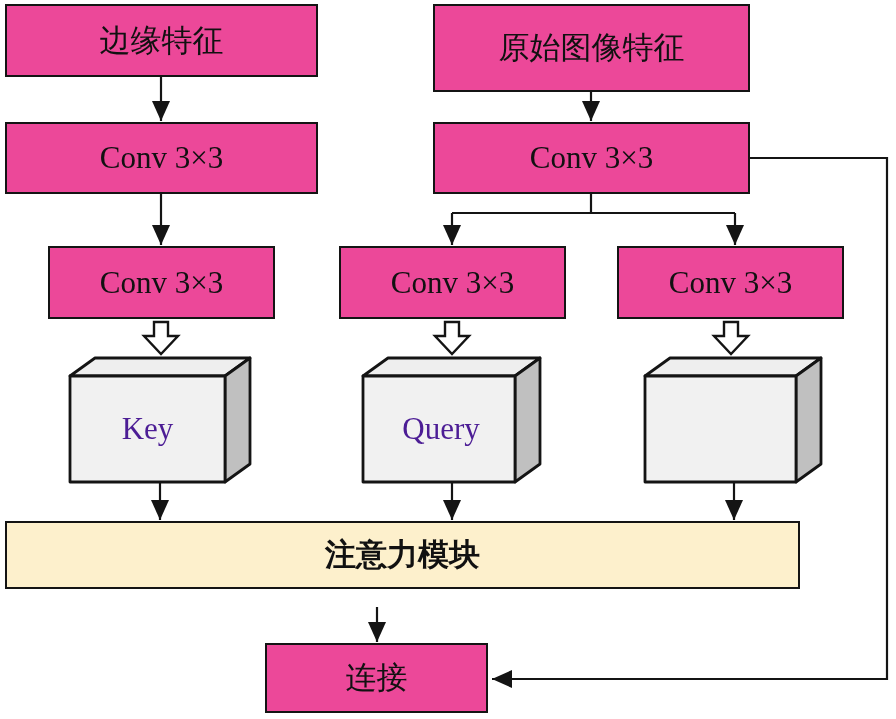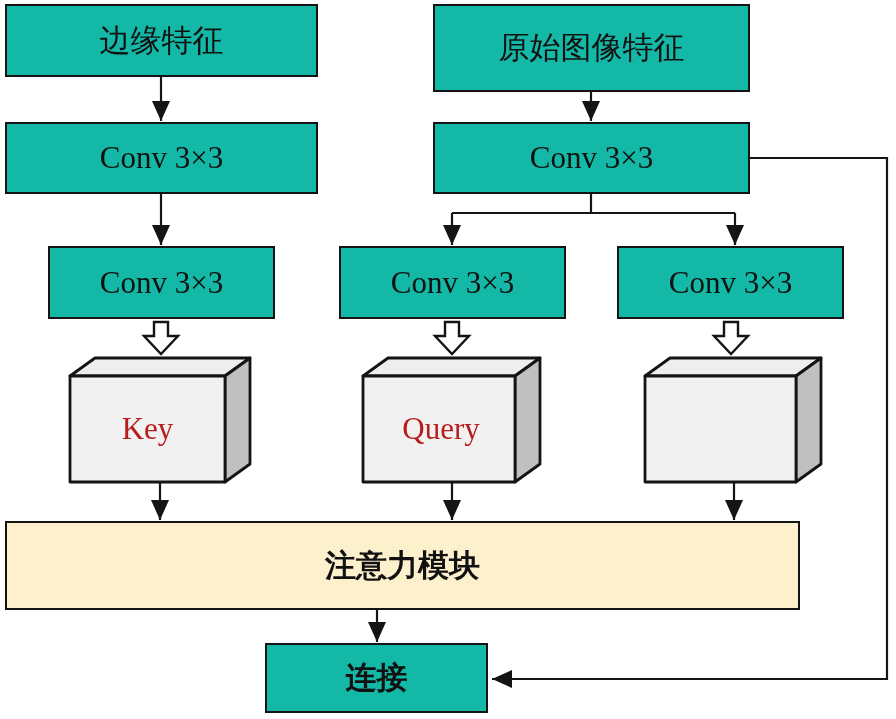--- a/index.html
+++ b/index.html
@@ -18,40 +18,40 @@
   #wires {
     position: absolute;
     left: 0;
     top: 0;
     width: 896px;
     height: 719px;
   }
   .box {
     position: absolute;
     box-sizing: border-box;
-    background: #14b8a6;
+    background: #ec4899;
     border: 2.5px solid #141414;
     display: flex;
     align-items: center;
     justify-content: center;
     font-size: 31px;
     color: #111111;
     white-space: nowrap;
   }
   .box.cream {
     background: #fdf0cc;
     font-weight: bold;
   }
   .cube-label {
     position: absolute;
     display: flex;
     align-items: center;
     justify-content: center;
     font-size: 31px;
-    color: #b91c1c;
+    color: #4c1d95;
   }
   .wire {
     stroke: #141414;
     stroke-width: 2.2;
     fill: none;
   }
   .hollow-arrow {
     stroke: #141414;
     stroke-width: 2.4;
     fill: #ffffff;
@@ -141,21 +141,21 @@
     <span>Conv 3×3</span>
   </div>
 
   <div class="box" style="left:617px; top:246px; width:227px; height:73px;">
     <span>Conv 3×3</span>
   </div>
 
   <div class="cube-label" style="left:70px; top:376px; width:155px; height:106px;">Key</div>
   <div class="cube-label" style="left:363px; top:376px; width:156px; height:106px;">Query</div>
 
-  <div class="box cream" style="left:5px; top:521px; width:795px; height:89px;">
+  <div class="box cream" style="left:5px; top:521px; width:795px; height:68px;">
     <span>注意力模块</span>
   </div>
 
-  <div class="box" style="left:265px; top:643px; width:223px; height:70px;font-weight:bold;">
+  <div class="box" style="left:265px; top:643px; width:223px; height:70px;">
     <span>连接</span>
   </div>
 
 </div>
 
 </body></html>

